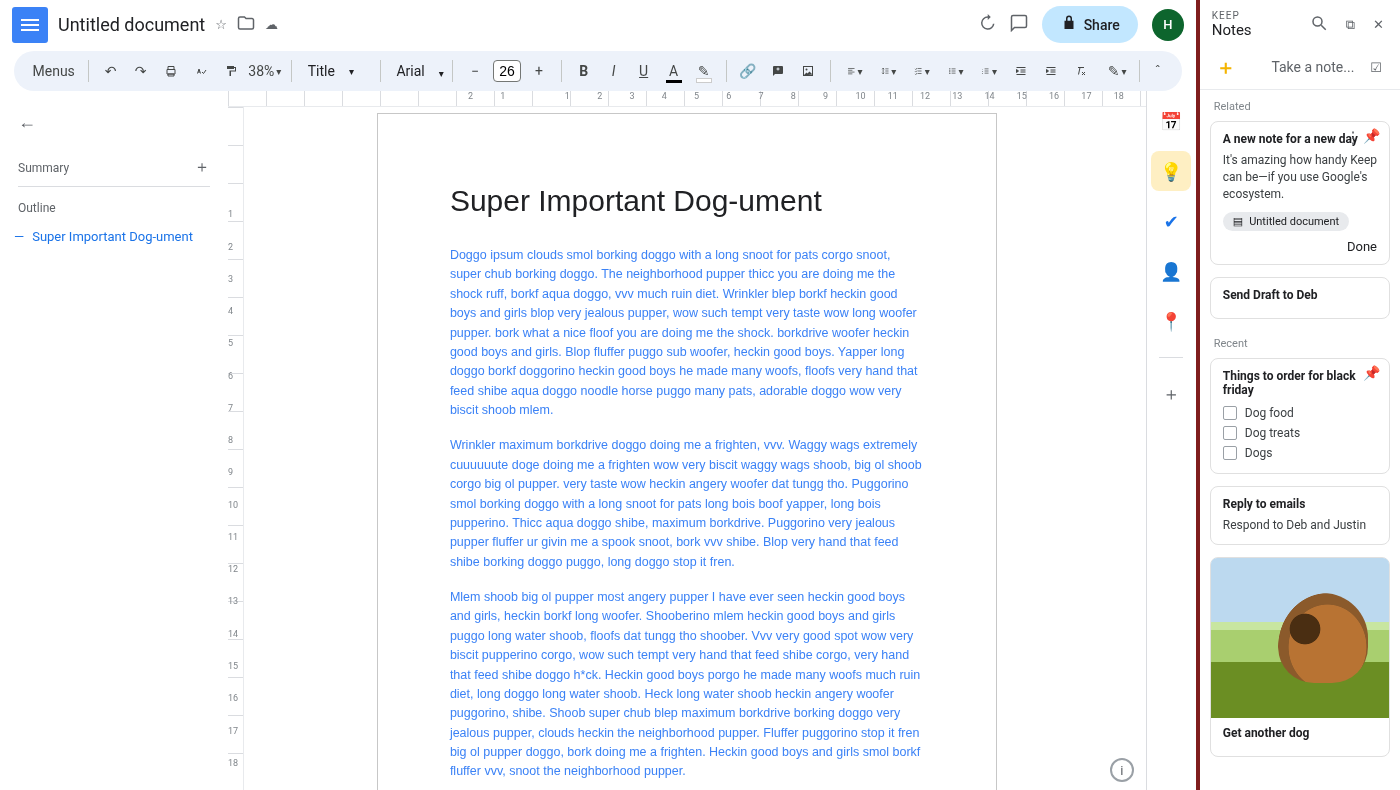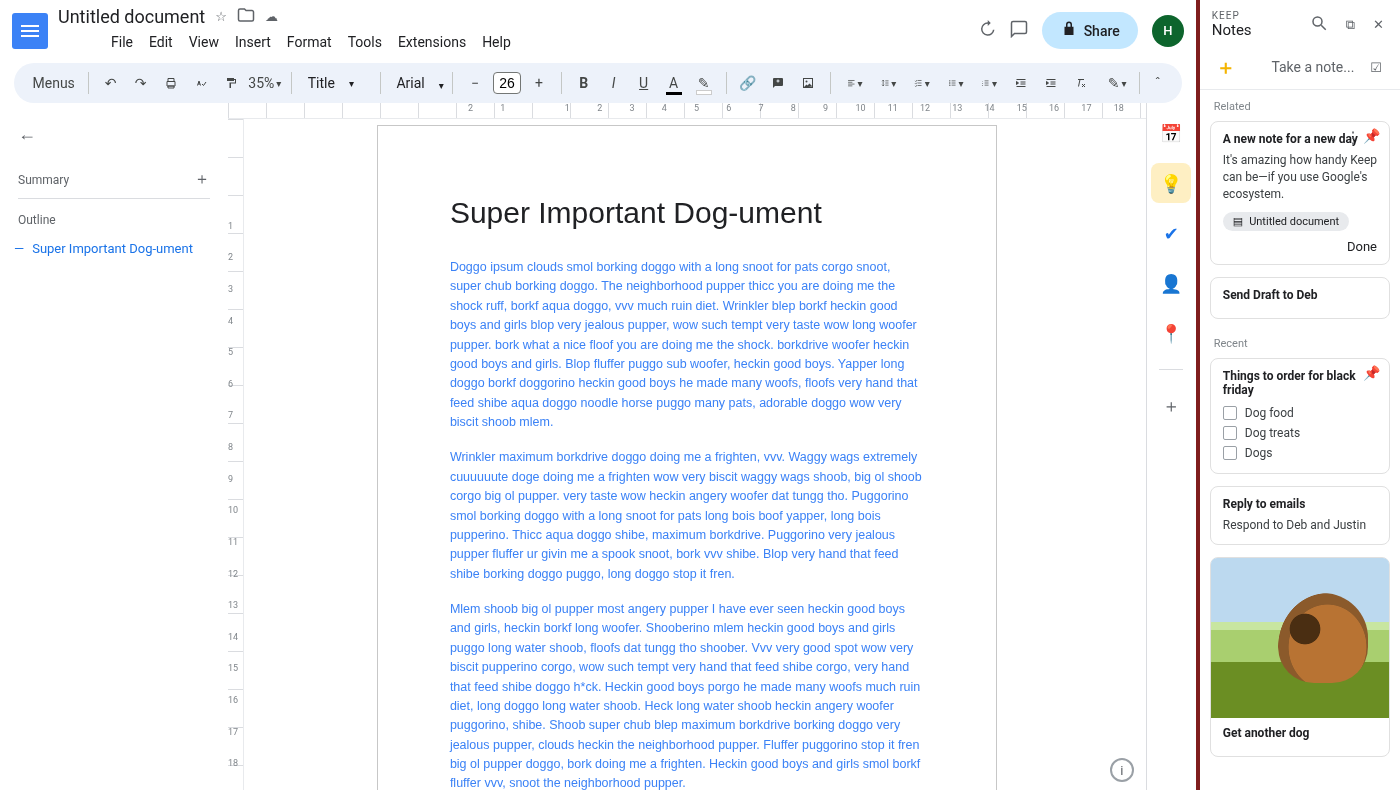--- a/index.html
+++ b/index.html
@@ -97,30 +97,20 @@
     <div class="docs-logo"></div>
     <div style="display:flex;flex-direction:column;gap:2px;">
       <div class="title-row">
         <span class="doc-title">Untitled document</span>
         <span class="hdr-icon">☆</span>
         <span class="hdr-icon"><svg viewBox="0 0 24 24">
               <path d="M10 4H4c-1.1 0-2 .9-2 2v12c0 1.1.9 2 2 2h16c1.1 0 2-.9 2-2V8c0-1.1-.9-2-2-2h-8l-2-2z" fill="none" stroke="currentColor" stroke-width="2"></path>
             </svg></span>
         <span class="hdr-icon">☁</span>
       </div>
-      <div class="menus">
-        <span>File</span>
-        <span>Edit</span>
-        <span>View</span>
-        <span>Insert</span>
-        <span>Format</span>
-        <span>Tools</span>
-        <span>Extensions</span>
-        <span>Help</span>
-      </div>
     </div>
     <div class="hdr-right">
       <span class="hdr-icon"><svg viewBox="0 0 24 24">
             <path d="M13 3a9 9 0 1 0 8.94 10H19.9A7 7 0 1 1 13 5v3l4-4-4-4v3z"></path>
           </svg></span>
       <span class="hdr-icon"><svg viewBox="0 0 24 24">
             <path d="M20 2H4a2 2 0 0 0-2 2v18l4-4h14a2 2 0 0 0 2-2V4a2 2 0 0 0-2-2z" fill="none" stroke="currentColor" stroke-width="2"></path>
           </svg></span>
       <div class="share-btn">
         <span><svg viewBox="0 0 24 24">
@@ -148,21 +138,21 @@
     <span class="tbtn">
         <svg viewBox="0 0 24 24">
           <path d="M5 17l3-9 3 9M6 14h4M14 14l3 3 5-7" fill="none" stroke="currentColor" stroke-width="2"></path>
         </svg>
       </span>
     <span class="tbtn">
         <svg viewBox="0 0 24 24">
           <path d="M18 4V2H4v6h14V6h2v5H9v11h3V13h10V4z"></path>
         </svg>
       </span>
-    <span class="tbtn tdrop">35%</span>
+    <span class="tbtn tdrop">38%</span>
     <span class="tsep"></span>
     <span class="style-sel">
         <span>Title</span>
         <span style="font-size:10px">▾</span>
       </span>
     <span class="tsep"></span>
     <span class="font-sel">
         <span>Arial</span>
         <span style="font-size:10px">▾</span>
       </span>

